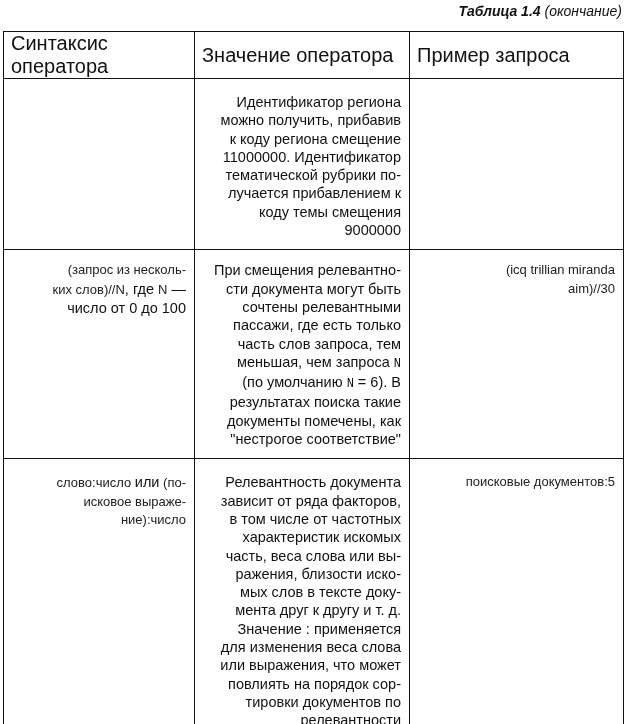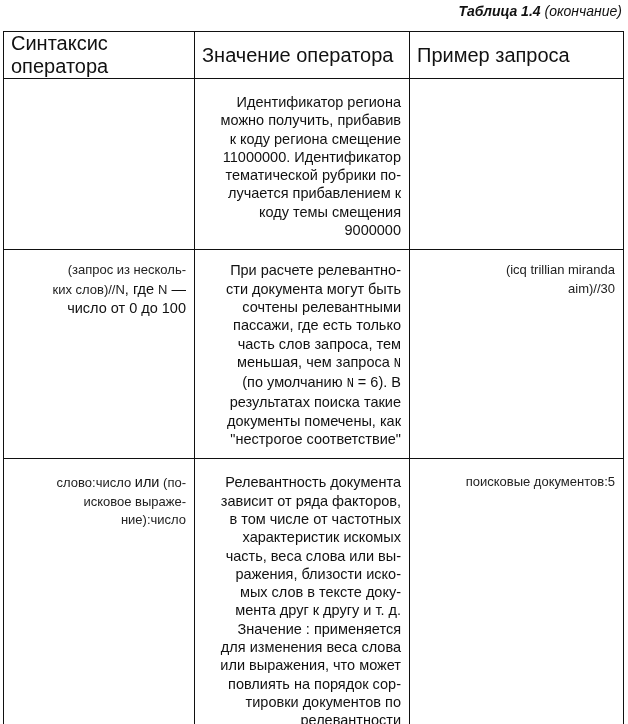--- a/index.html
+++ b/index.html
@@ -68,21 +68,21 @@
   <tr class="row2">
     <td class="col1">
       <div class="cell sans">
         <span class="line mono">(запрос из несколь-</span>
         <span class="line"><span class="mono">ких слов)//N</span><span>, где </span><span class="mono">N</span><span> —</span></span>
         <span class="line">число от 0 до 100</span>
       </div>
     </td>
     <td class="col2">
       <div class="cell sans">
-        <span class="line">При расчете релевантно-</span>
+        <span class="line">При смещения релевантно-</span>
         <span class="line">сти документа могут быть</span>
         <span class="line">сочтены релевантными</span>
         <span class="line">пассажи, где есть только</span>
         <span class="line">часть слов запроса, тем</span>
         <span class="line"><span>меньшая, чем запроса </span><span class="small-mono">N</span></span>
         <span class="line"><span>(по умолчанию </span><span class="small-mono">N</span><span> = 6). В</span></span>
         <span class="line">результатах поиска такие</span>
         <span class="line">документы помечены, как</span>
         <span class="line">"нестрогое соответствие"</span>
       </div>

